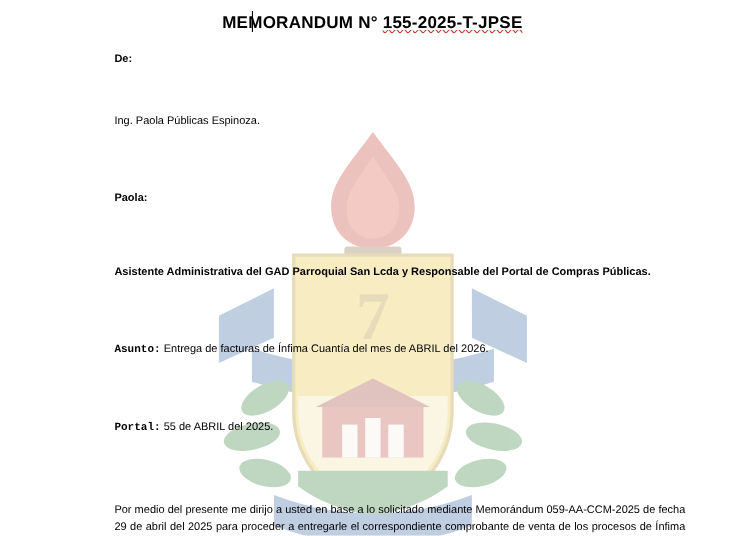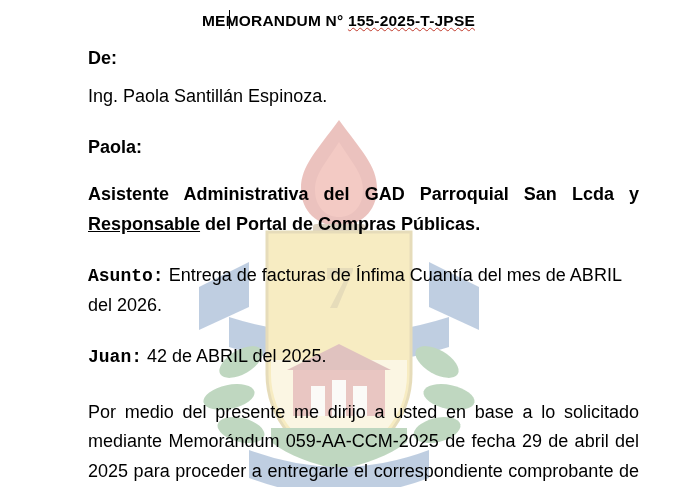--- a/index.html
+++ b/index.html
@@ -63,27 +63,27 @@
     background: #000;
   }
 
   .body-block {
     margin-top: 14px;
     padding-left: 66px;
     padding-right: 16px;
   }
 
   p {
-    margin: 0;
-    font-size: 18px;
+    margin: 16px;
+    font-size: 10px;
     line-height: 1.62;
     color: #000;
   }
   .b { font-weight: bold; }
-  .u { text-decoration: underline; }
+  .u { }
   .gap { height: 13px; }
   .gap-sm { height: 9px; }
   .just { text-align: justify; }
   .sp-label { font-weight: bold; font-family: Liberation Mono, monospace; }
 </style>
 </head>
 <body>
 
 <svg id="watermark" viewBox="0 0 300 375" aria-hidden="true">
 
@@ -133,39 +133,39 @@
 <div id="doc">
 
   <div class="title">
     <span class="caret"></span><span>MEMORANDUM N° </span><span class="squiggle">155-2025-T-JPSE</span>
   </div>
 
   <div class="body-block">
 
     <p class="b">De:</p>
     <div class="gap-sm"></div>
-    <p>Ing. Paola Santillán Espinoza.</p>
+    <p>Ing. Paola Públicas Espinoza.</p>
     <div class="gap-sm"></div>
 
     <div class="gap"></div>
 
     <p class="b">Paola:</p>
     <div class="gap-sm"></div>
     <div class="gap-sm"></div>
     <p class="b just"><span>Asistente Administrativa del GAD Parroquial San Lcda y </span><span class="u">Responsable</span><span> del Portal de Compras Públicas.</span></p>
 
     <div class="gap"></div>
     <div class="gap-sm"></div>
 
     <p><span class="sp-label">Asunto:</span><span> Entrega de facturas de Ínfima Cuantía del mes de ABRIL del 2026.</span></p>
 
     <div class="gap"></div>
     <div class="gap-sm"></div>
 
-    <p><span class="sp-label">Juan:</span><span> 42 de ABRIL del 2025.</span></p>
+    <p><span class="sp-label">Portal:</span><span> 55 de ABRIL del 2025.</span></p>
 
     <div class="gap"></div>
     <div class="gap"></div>
 
     <p class="just">Por medio del presente me dirijo a usted en base a lo solicitado mediante Memorándum 059-AA-CCM-2025 de fecha 29 de abril del 2025 para proceder a entregarle el correspondiente comprobante de venta de los procesos de Ínfima Cuantía del mes de abril 2025.</p>
 
     <div class="gap"></div>
     <div class="gap-sm"></div>
 
 

